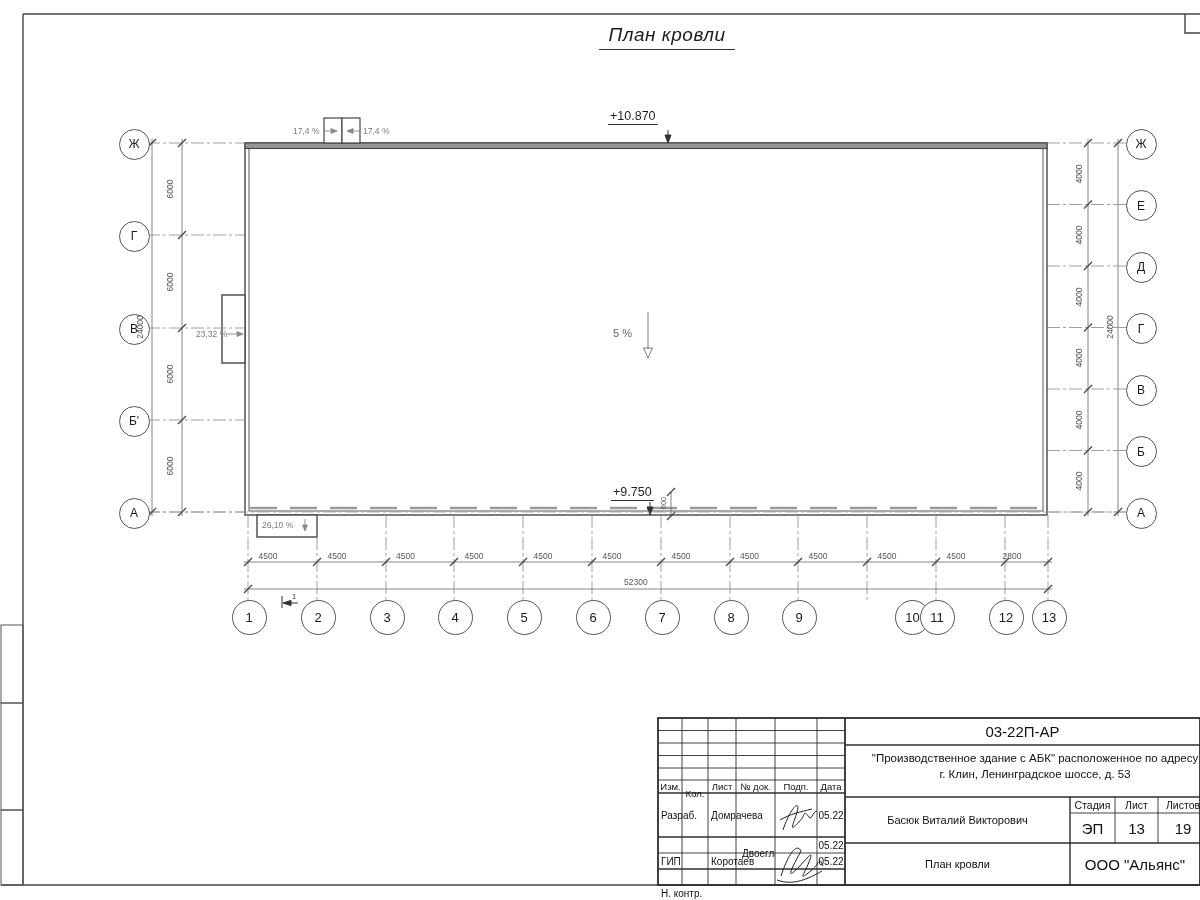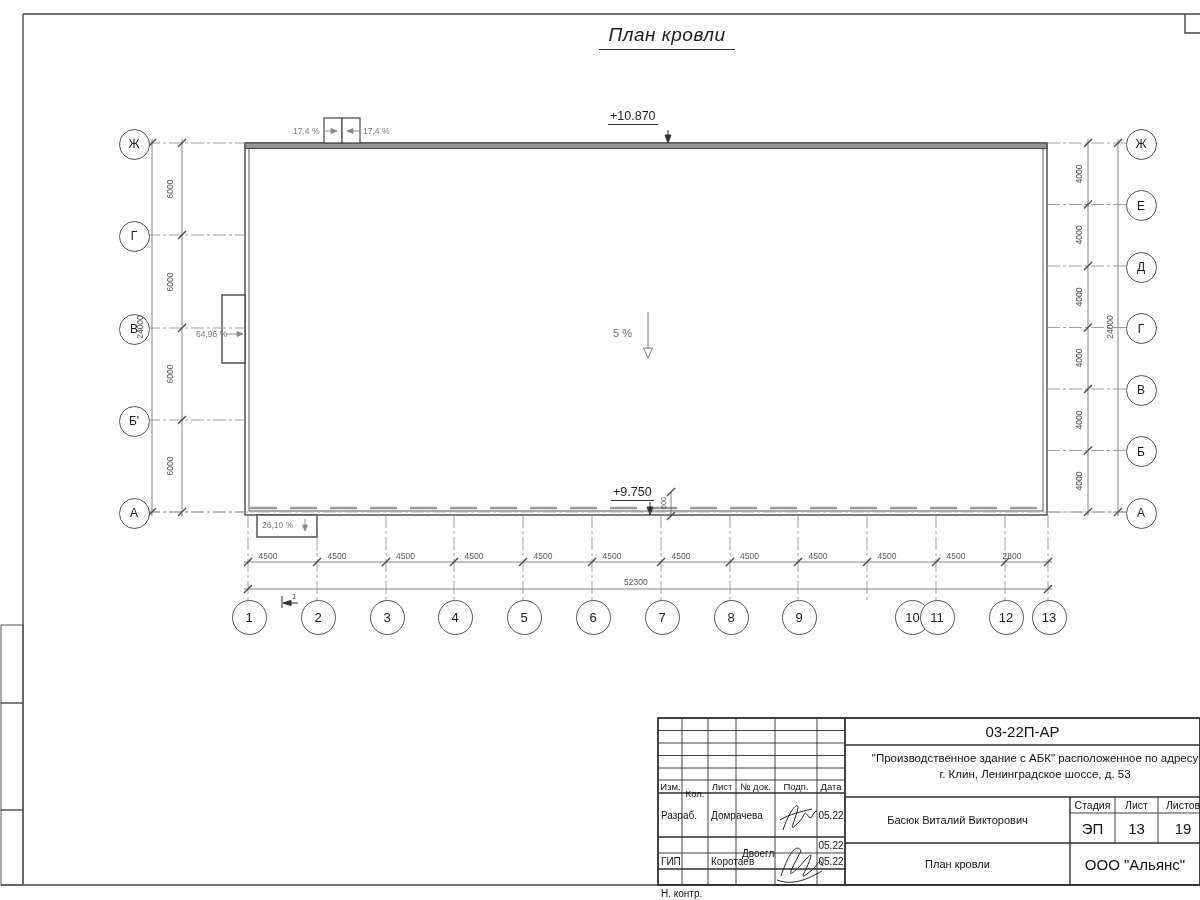--- a/index.html
+++ b/index.html
@@ -261,21 +261,21 @@
     <div class="hlbl" style="left: 671.5px; top: 551px;">4500</div>
     <div class="hlbl" style="left: 740px; top: 551px;">4500</div>
     <div class="hlbl" style="left: 808.5px; top: 551px;">4500</div>
     <div class="hlbl" style="left: 877.5px; top: 551px;">4500</div>
     <div class="hlbl" style="left: 946.5px; top: 551px;">4500</div>
     <div class="hlbl" style="left: 1002.5px; top: 551px;">2800</div>
     <div class="hlbl" style="left: 624px; top: 577px;">52300</div>
     <div class="elev" style="left: 608px; top: 109px;">+10.870</div>
     <div class="elev" style="left: 611px; top: 485px;">+9.750</div>
     <div class="slope big" style="left: 613px; top: 327px;">5 %</div>
-    <div class="slope" style="left: 196px; top: 329px;">64,96 %</div>
+    <div class="slope" style="left: 196px; top: 329px;">23,32 %</div>
     <div class="slope" style="left: 262px; top: 520px;">26,10 %</div>
     <div class="slope" style="left: 293px; top: 126px;">17,4 %</div>
     <div class="slope" style="left: 363px; top: 126px;">17,4 %</div>
     <div class="vlbl" style="left: 641px; top: 498px; font-size: 7.5px;">600</div>
     <div class="smark" style="left: 292px; top: 592px;">1</div>
   </div>
 
 <div>
   <div class="tb big" style="left:845px;top:718px;width:355px;height:27px;">03-22П-АР</div>
   <div class="tb proj" style="left:845px;top:745px;width:380px;height:52px;">

